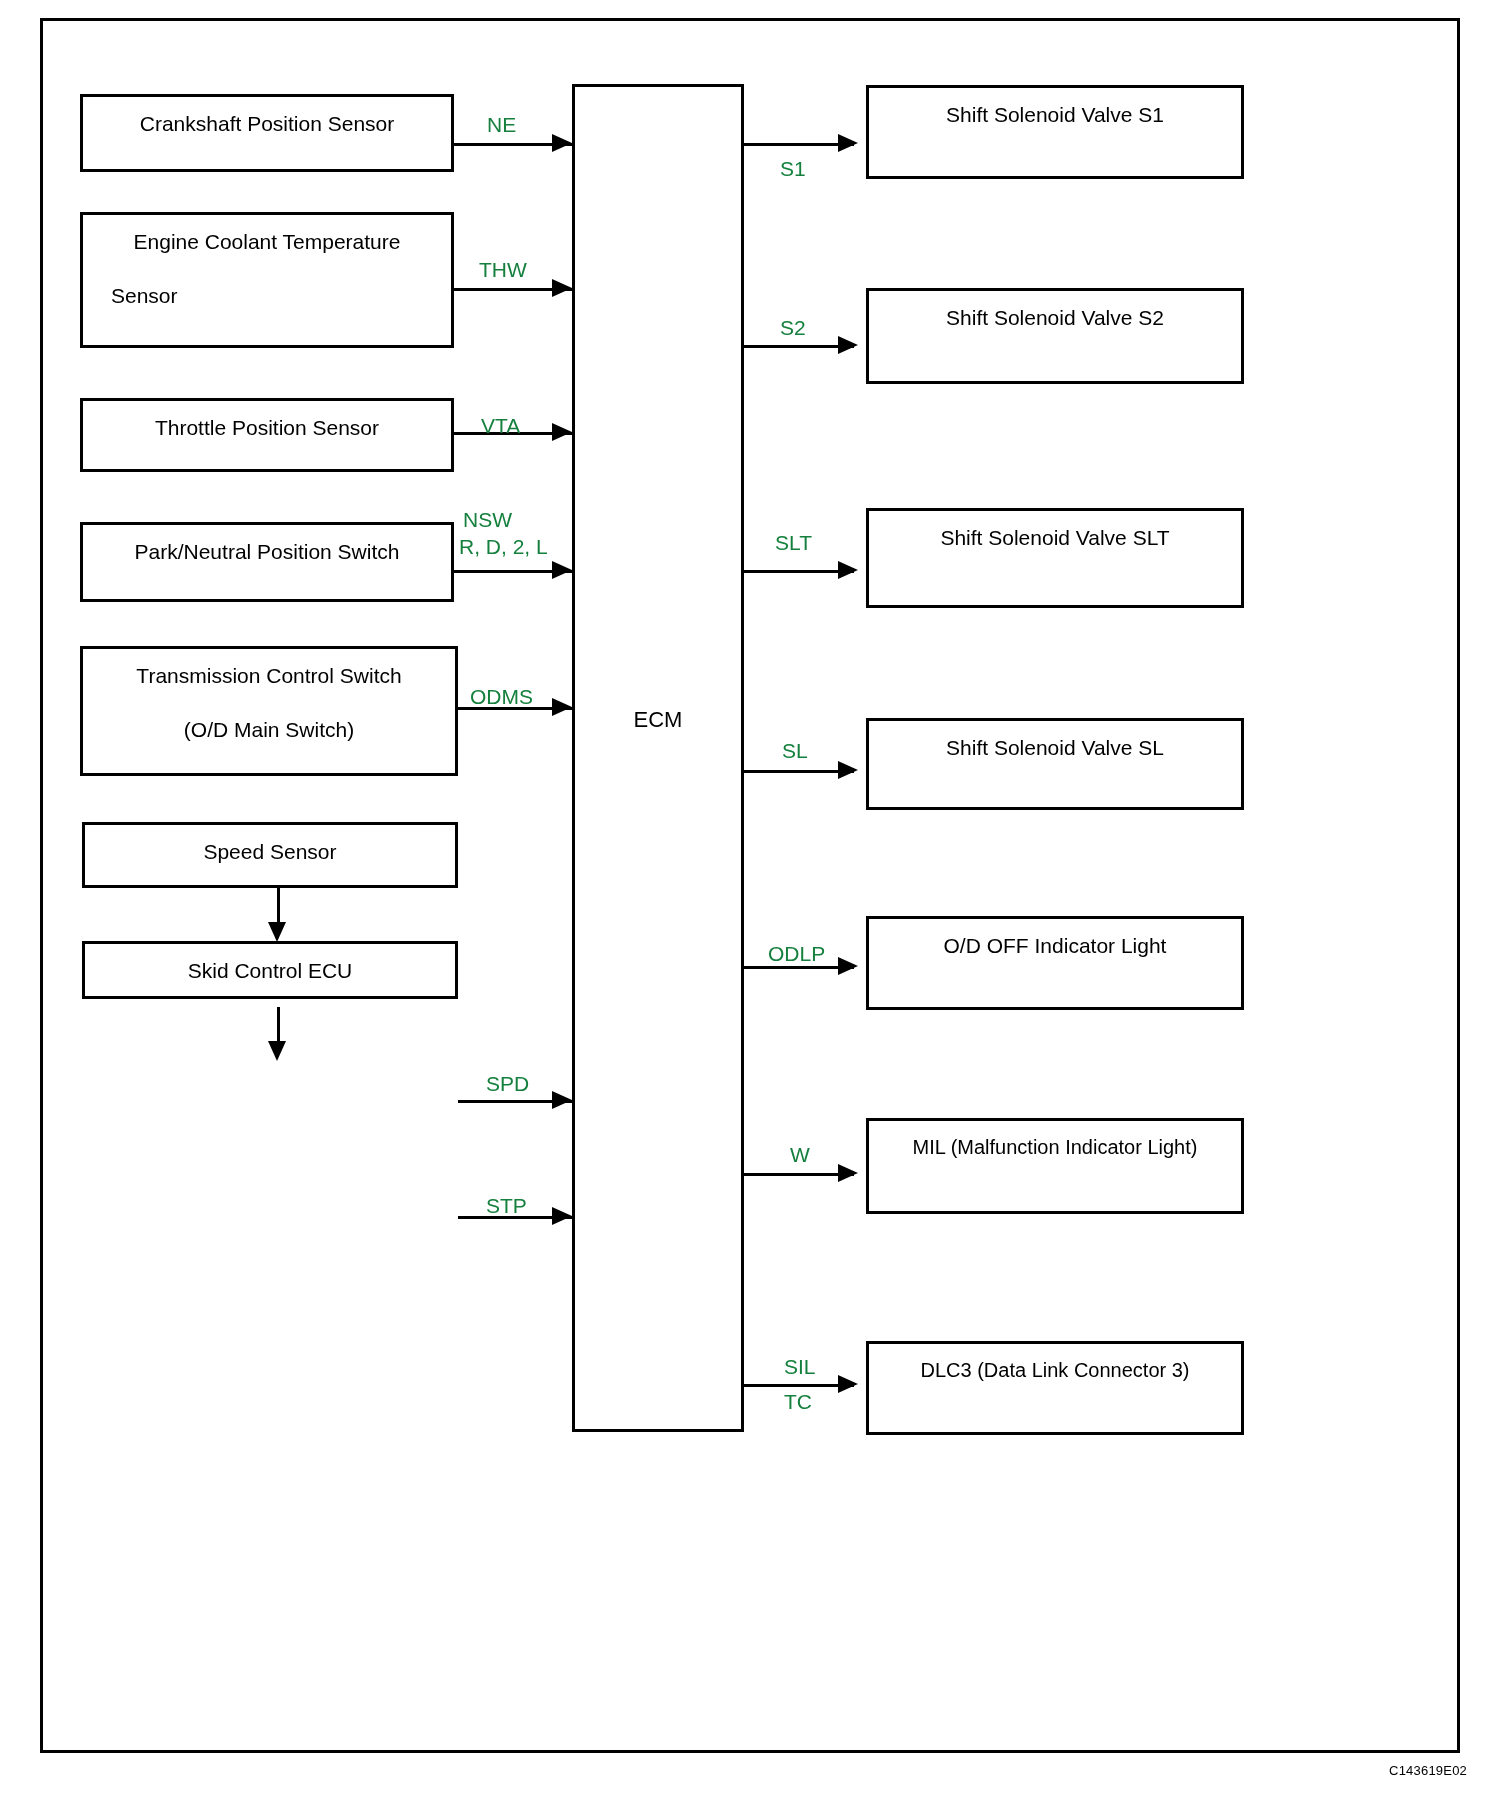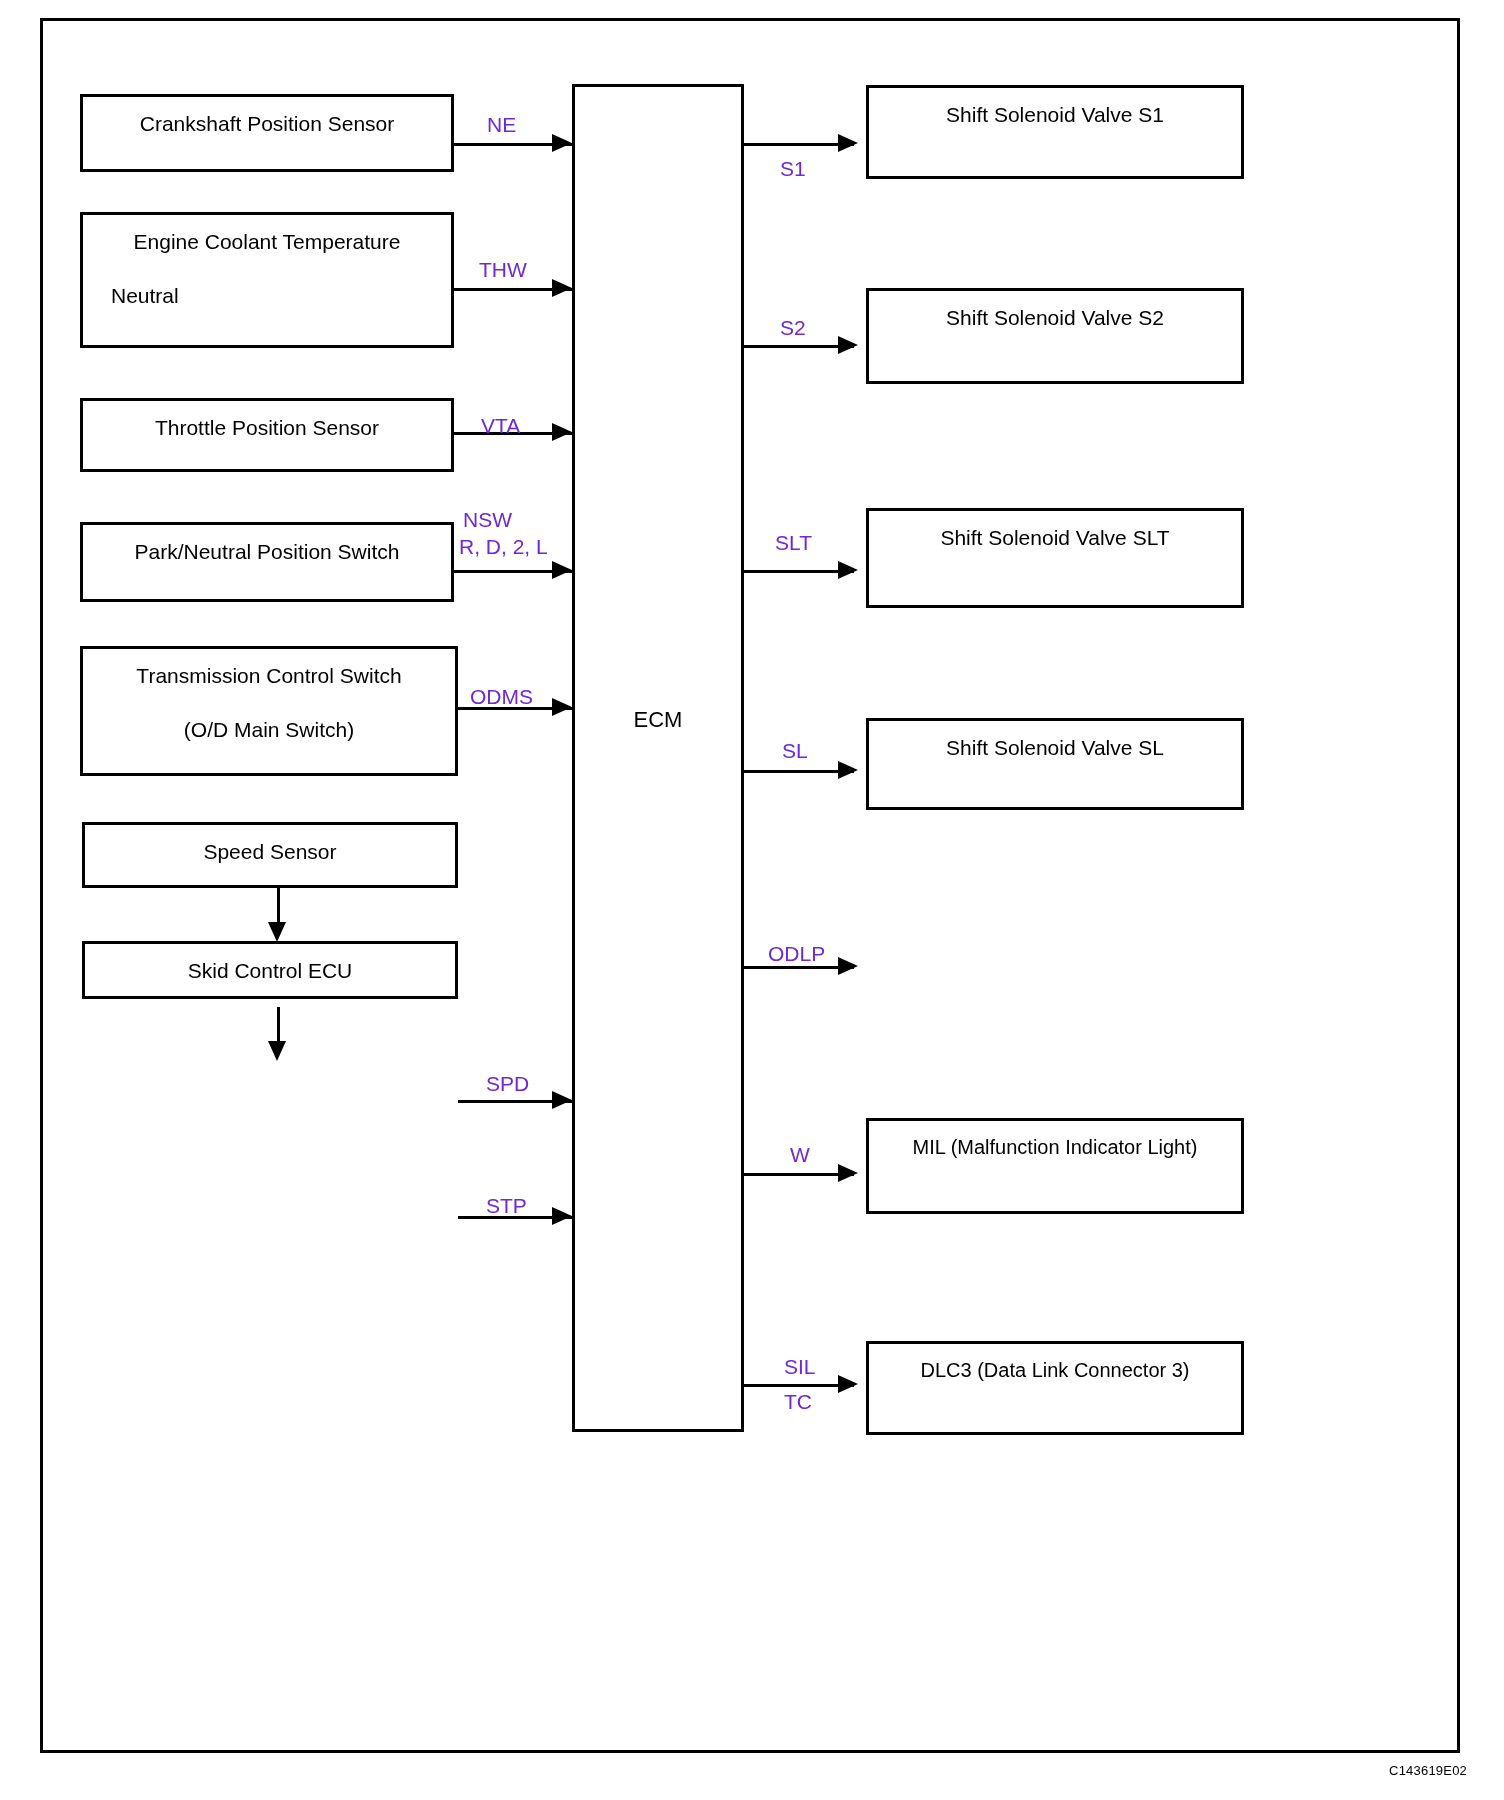--- a/index.html
+++ b/index.html
@@ -90,21 +90,21 @@
     width: 0; height: 0;
     border-left: 9px solid transparent;
     border-right: 9px solid transparent;
     border-top: 20px solid #000000;
   }
   .sig {
     position: absolute;
     font-size: 21px;
     white-space: nowrap;
     line-height: 1.18;
-    color: #6d28d9;
+    color: #15803d;
   }
   #doc-code {
     position: absolute;
     right: 52px;
     bottom: 22px;
     font-size: 13px;
     letter-spacing: 0.2px;
     white-space: nowrap;
     color: #000;
   }
@@ -117,21 +117,21 @@
 
   <div class="box pad-top" style="left:80px; top:94px; width:374px; height:78px;">
     <span class="line">Crankshaft Position Sensor</span>
   </div>
   <div class="hline" style="left:454px; top:143px; width:118px;"></div>
   <div class="arrow-r" style="left:552px; top:134px;"></div>
   <span class="sig" style="left:487px; top:113px;">NE</span>
 
   <div class="box pad-top two-line" style="left:80px; top:212px; width:374px; height:136px;">
     <span class="line">Engine Coolant Temperature</span>
-    <span class="line" style="align-self:flex-start; margin-left:28px;">Neutral</span>
+    <span class="line" style="align-self:flex-start; margin-left:28px;">Sensor</span>
   </div>
   <div class="hline" style="left:454px; top:288px; width:118px;"></div>
   <div class="arrow-r" style="left:552px; top:279px;"></div>
   <span class="sig" style="left:479px; top:258px;">THW</span>
 
   <div class="box pad-top" style="left:80px; top:398px; width:374px; height:74px;">
     <span class="line">Throttle Position Sensor</span>
   </div>
   <div class="hline" style="left:454px; top:432px; width:118px;"></div>
   <div class="arrow-r" style="left:552px; top:423px;"></div>
@@ -203,20 +203,23 @@
   <div class="hline" style="left:744px; top:770px; width:110px;"></div>
   <div class="arrow-r" style="left:838px; top:761px;"></div>
   <span class="sig" style="left:782px; top:739px;">SL</span>
   <div class="box pad-top" style="left:866px; top:718px; width:378px; height:92px;">
     <span class="line">Shift Solenoid Valve SL</span>
   </div>
 
   <div class="hline" style="left:744px; top:966px; width:110px;"></div>
   <div class="arrow-r" style="left:838px; top:957px;"></div>
   <span class="sig" style="left:768px; top:942px;">ODLP</span>
+  <div class="box pad-top" style="left:866px; top:916px; width:378px; height:94px;">
+    <span class="line">O/D OFF Indicator Light</span>
+  </div>
 
   <div class="hline" style="left:744px; top:1173px; width:110px;"></div>
   <div class="arrow-r" style="left:838px; top:1164px;"></div>
   <span class="sig" style="left:790px; top:1143px;">W</span>
   <div class="box pad-top" style="left:866px; top:1118px; width:378px; height:96px;">
     <span class="line" style="font-size:20px;">MIL (Malfunction Indicator Light)</span>
   </div>
 
   <div class="hline" style="left:744px; top:1384px; width:110px;"></div>
   <div class="arrow-r" style="left:838px; top:1375px;"></div>

